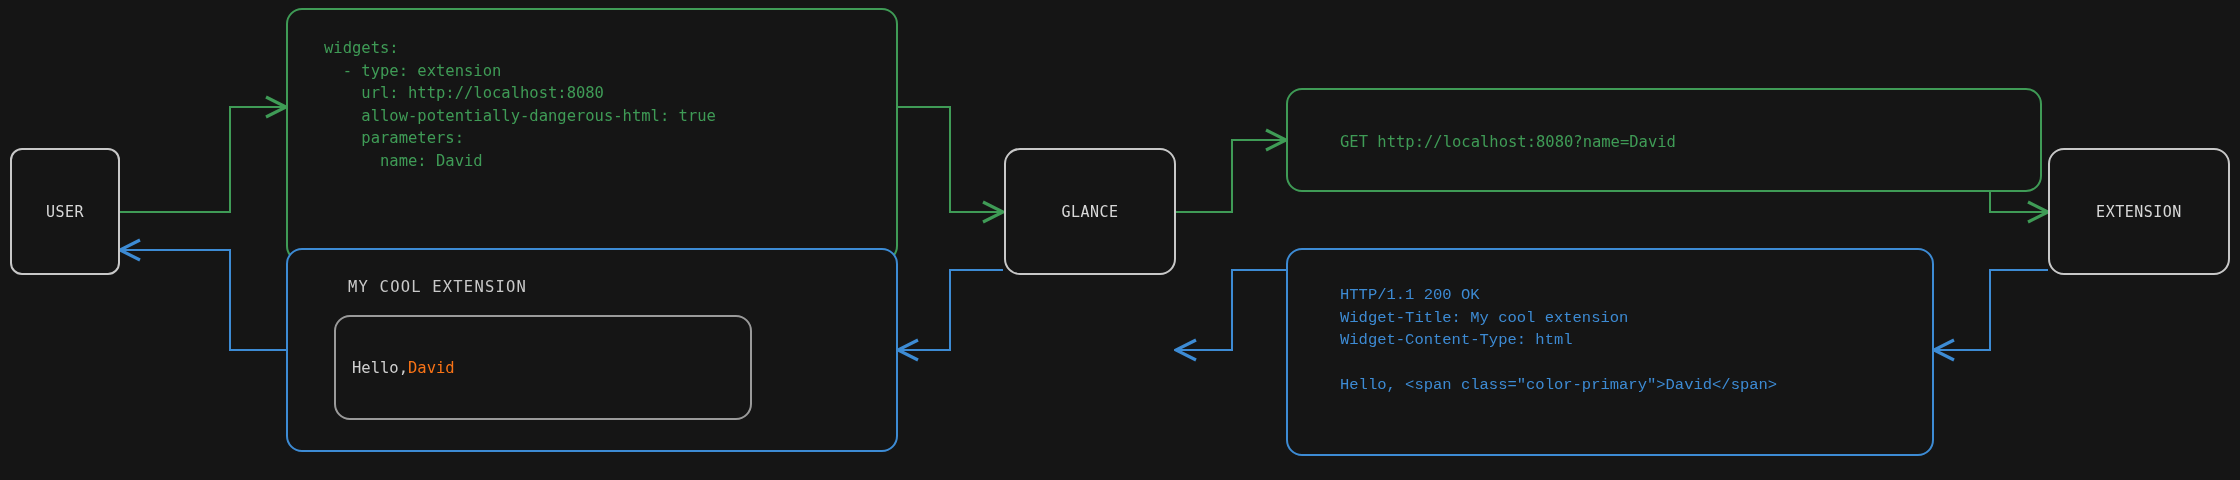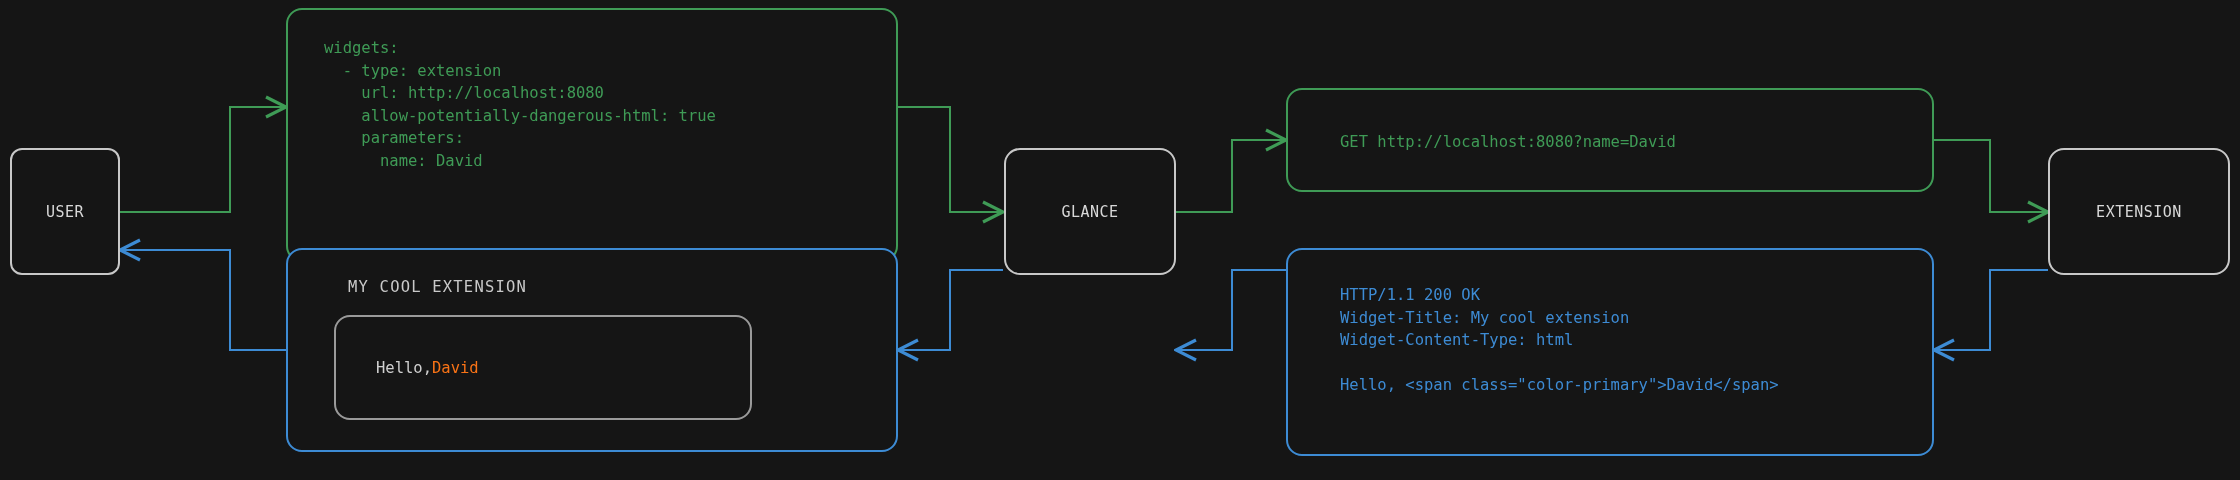--- a/index.html
+++ b/index.html
@@ -39,21 +39,21 @@
   .panel.blue{border-color:#3d8bd4;}
 
   pre.code{
     margin:0;
     font-family:"DejaVu Sans Mono", monospace;
     font-size:15.5px;
     line-height:22.5px;
     white-space:pre;
   }
   pre.code.green{color:#3f9b56;}
-  pre.code.blue{color:#3d8bd4;}
+  pre.code.blue{color:#3d8bd4;font-family:Liberation Mono, monospace;}
 
   
   .widget-title{
     color:#c9c9c9;
     font-family:"DejaVu Sans Mono", monospace;
     font-size:15.5px;
     letter-spacing:1.2px;
   }
   .widget-body{
     border:2px solid #9a9a9a;
@@ -112,33 +112,33 @@
 
   <div class="panel" style="left:286px;top:8px;width:612px;height:254px;">
     <pre class="code green" style="position:absolute;left:36px;top:27px;">widgets:
   - type: extension
     url: http://localhost:8080
     allow-potentially-dangerous-html: true
     parameters:
       name: David</pre>
   </div>
 
-  <div class="panel" style="left:1286px;top:88px;width:648px;height:104px;">
+  <div class="panel" style="left:1286px;top:88px;width:756px;height:104px;">
     <pre class="code green" style="position:absolute;left:52px;top:41px;">GET http://localhost:8080?name=David</pre>
   </div>
 
   <div class="panel blue" style="left:1286px;top:248px;width:648px;height:208px;">
     <pre class="code blue" style="position:absolute;left:52px;top:34px;">HTTP/1.1 200 OK
 Widget-Title: My cool extension
 Widget-Content-Type: html
 
 Hello, &lt;span class="color-primary"&gt;David&lt;/span&gt;</pre>
   </div>
 
   <div class="panel blue" style="left:286px;top:248px;width:612px;height:204px;">
     <div class="widget-title" style="position:absolute;left:60px;top:28px;">MY COOL EXTENSION</div>
-    <div class="widget-body" style="position:absolute;left:46px;top:65px;width:418px;height:105px;padding-left:40px;">
+    <div class="widget-body" style="position:absolute;left:46px;top:65px;width:418px;height:105px;padding-left:16px;">
       <span>Hello, </span>
         <span class="accent">David</span>
     </div>
   </div>
 
 </div>
 
 </body></html>

